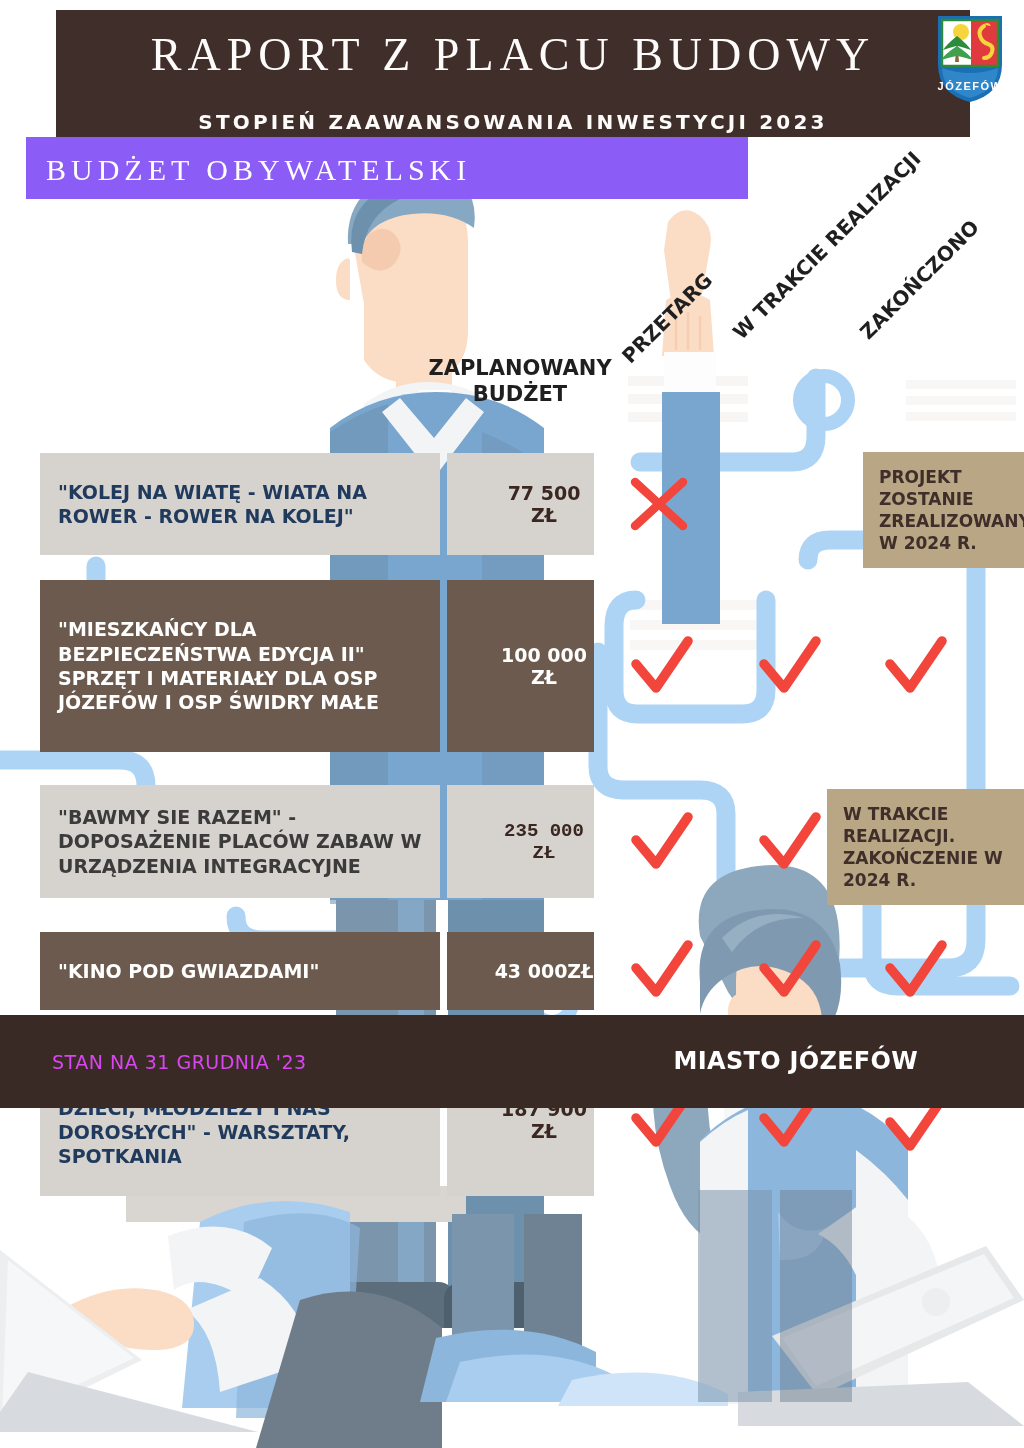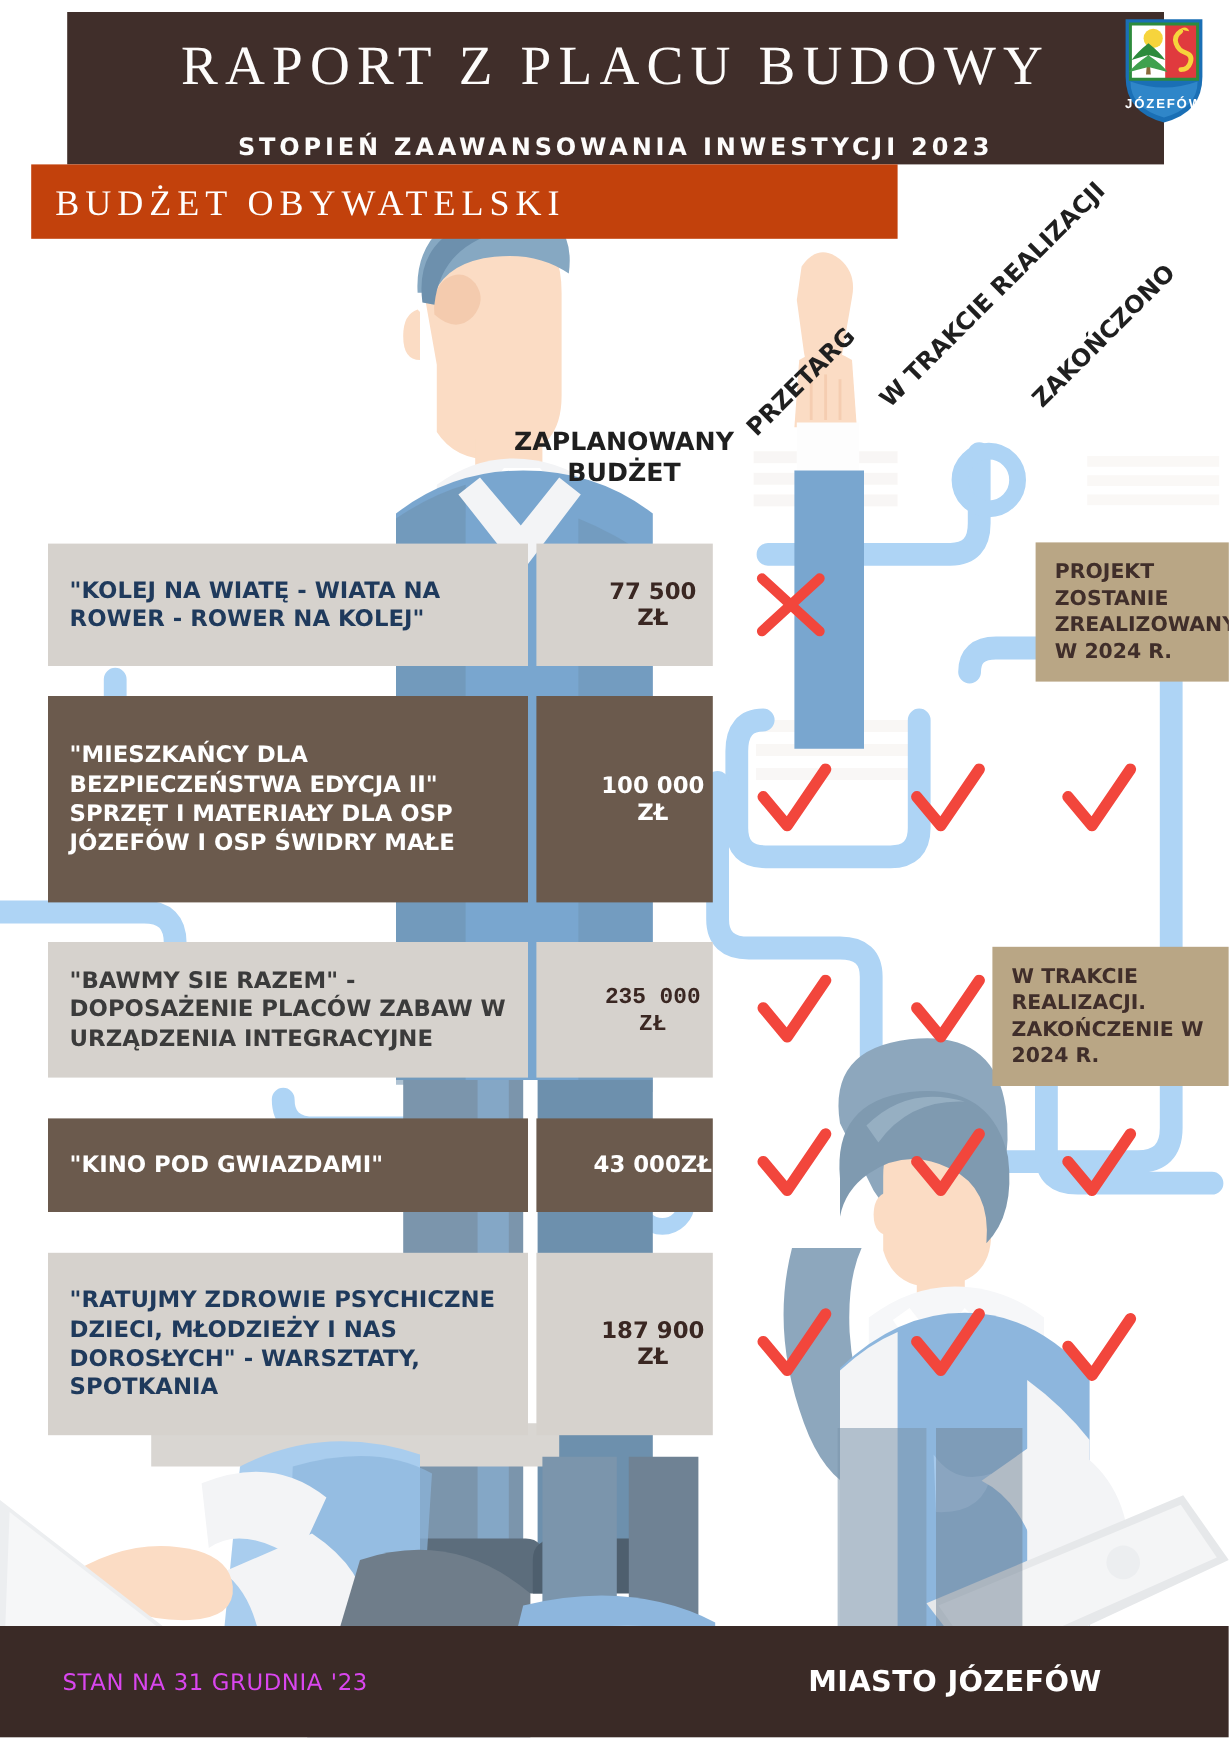--- a/index.html
+++ b/index.html
@@ -3,21 +3,21 @@
 <meta charset="utf-8">
 <style>
   * { box-sizing: border-box; margin: 0; padding: 0; }
   html, body { width: 1024px; height: 1448px; }
   body {
     font-family: "Liberation Sans", sans-serif;
     background: #ffffff;
     position: relative;
     overflow: hidden;
   }
-  .stage { position: absolute; inset: 0; width: 1024px; height: 1448px; }
+  .stage { position: absolute; inset: 0; width: 1024px; height: 1108px; }
 
   
   #bg-illustration { position: absolute; inset: 0; z-index: 0; }
 
   
   .hdr-dark {
     position: absolute; left: 56px; top: 10px; width: 914px; height: 127px;
     background: #402e2a; z-index: 5;
   }
   .hdr-title {
@@ -27,21 +27,21 @@
     font-size: 46px; letter-spacing: 6px; color: #fdfcfb; font-weight: 400;
   }
   .hdr-sub {
     position: absolute; left: 0; right: 0; top: 100px;
     text-align: center;
     font-family: "DejaVu Sans", sans-serif;
     font-size: 20px; letter-spacing: 3.2px; color: #fdfcfb; font-weight: 700;
   }
   .hdr-tan {
     position: absolute; left: 26px; top: 137px; width: 722px; height: 62px;
-    background: #c2410c; z-index: 6;
+    background: #8b5cf6; z-index: 6;
   }
   .hdr-tan span {
     position: absolute; left: 20px; top: 16px;
     font-family: "Liberation Serif", serif;
     font-size: 30px; letter-spacing: 5px; color: #ffffff;
   }
 
   
   .col-head-plain {
     position: absolute; z-index: 7;

